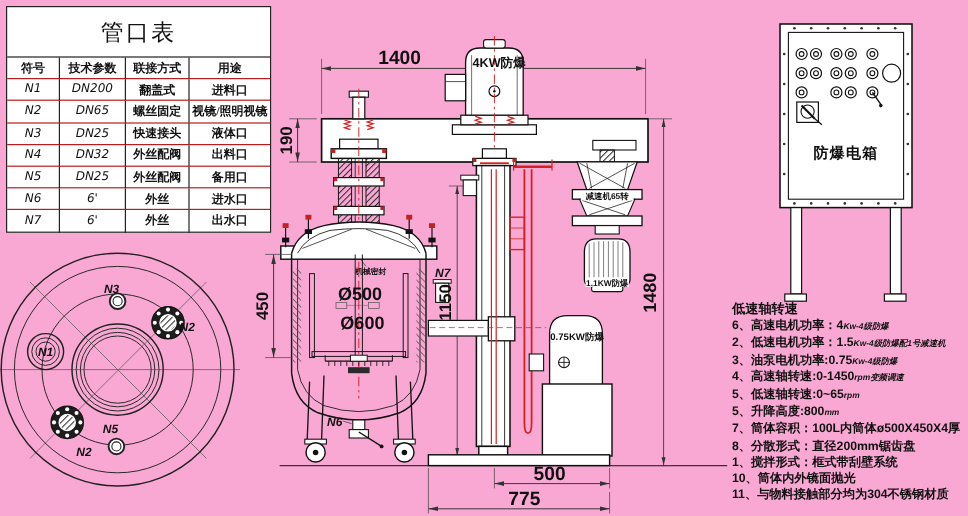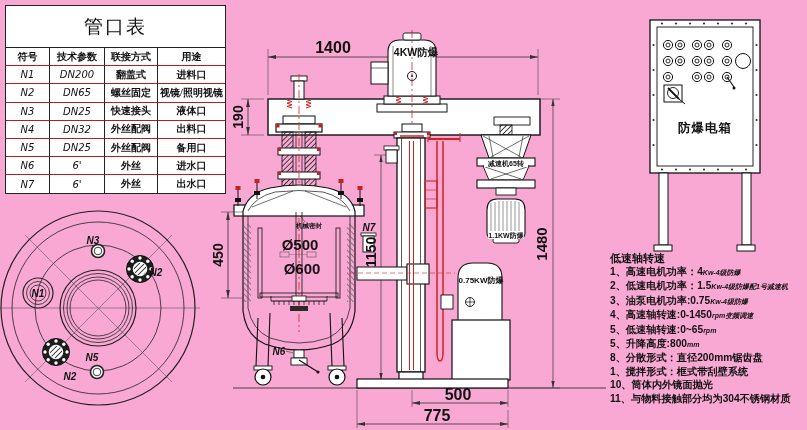--- a/index.html
+++ b/index.html
@@ -474,25 +474,26 @@
         <rect x="659" y="173" width="9" height="72" stroke-width="1"></rect>
         <rect x="742" y="173" width="9" height="72" stroke-width="1"></rect>
         <rect x="654" y="245" width="18" height="6" stroke-width="1"></rect>
         <rect x="737" y="245" width="18" height="6" stroke-width="1"></rect>
       </g>
     </g>
   </svg>
 
   <div class="tparams">
     <div class="tp-title">低速轴转速</div>
-    <div class="tp-line"><span>1、高速电机功率：4</span><span class="sm">Kw-4级防爆</span></div>
+    <div class="tp-line"><span>6、高速电机功率：4</span><span class="sm">Kw-4级防爆</span></div>
     <div class="tp-line"><span>2、低速电机功率：1.5</span><span class="sm">Kw-4级防爆配1号减速机</span></div>
     <div class="tp-line"><span>3、油泵电机功率:0.75</span><span class="sm">Kw-4级防爆</span></div>
     <div class="tp-line"><span>4、高速轴转速:0-1450</span><span class="sm">rpm变频调速</span></div>
     <div class="tp-line"><span>5、低速轴转速:0~65</span><span class="sm">rpm</span></div>
     <div class="tp-line"><span>5、升降高度:800</span><span class="sm">mm</span></div>
+    <div class="tp-line"><span>7、筒体容积：100L内筒体ø500X450X4厚</span><span class="sm"></span></div>
     <div class="tp-line"><span>8、分散形式：直径200mm锯齿盘</span></div>
     <div class="tp-line"><span>1、搅拌形式：框式带刮壁系统</span></div>
     <div class="tp-line"><span>10、筒体内外镜面抛光</span></div>
     <div class="tp-line"><span>11、与物料接触部分均为304不锈钢材质</span></div>
   </div>
 
 </div>
 
 </body></html>

